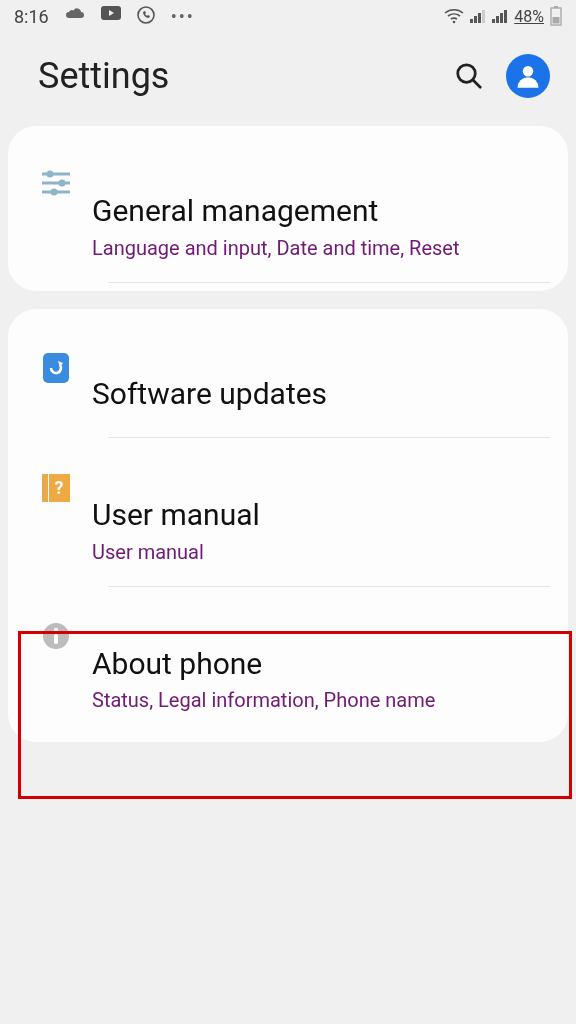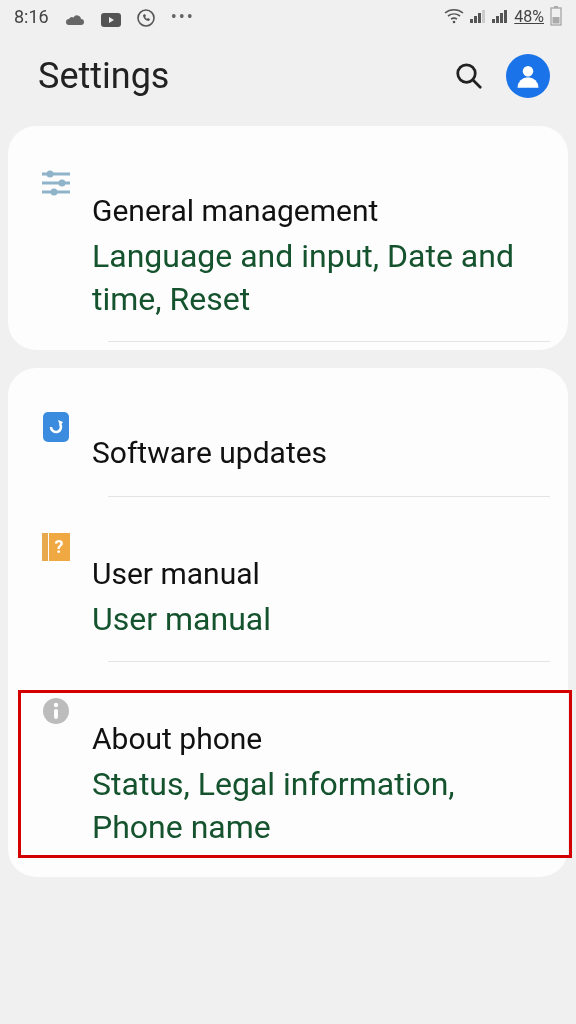--- a/index.html
+++ b/index.html
@@ -11,21 +11,21 @@
       overflow: hidden;
     }
     .status-bar {
       height: 32px;
       display: flex;
       align-items: center;
       padding: 0 14px;
       font-size: 18px;
       color: #444;
     }
-    .status-left { display: flex; align-items: flex-end; gap: 16px; }
+    .status-left { display: flex; align-items: flex-start; gap: 16px; }
     .status-right { margin-left: auto; display: flex; align-items: center; gap: 6px; font-size: 16px; text-decoration: underline; }
     .status-icon { display: inline-flex; align-items: center; }
     .header {
       display: flex;
       align-items: center;
       padding: 22px 26px 22px 38px;
     }
     .header-title {
       font-size: 36px;
       color: #222;
@@ -59,22 +59,22 @@
     }
     .li-text { flex: 1; padding-left: 8px; margin-top: 40px; }
     .li-title {
       font-size: 30px;
       color: #111;
       font-weight: 400;
       margin-bottom: 6px;
       line-height: 1.15;
     }
     .li-sub {
-      font-size: 32px;
-      color: #14532d;
+      font-size: 20px;
+      color: #701a75;
       line-height: 1.35;
     }
     .divider {
       height: 1px;
       background: #e4e4e4;
       margin-left: 100px;
       margin-right: 18px;
     }
     .highlight {
       position: absolute;

